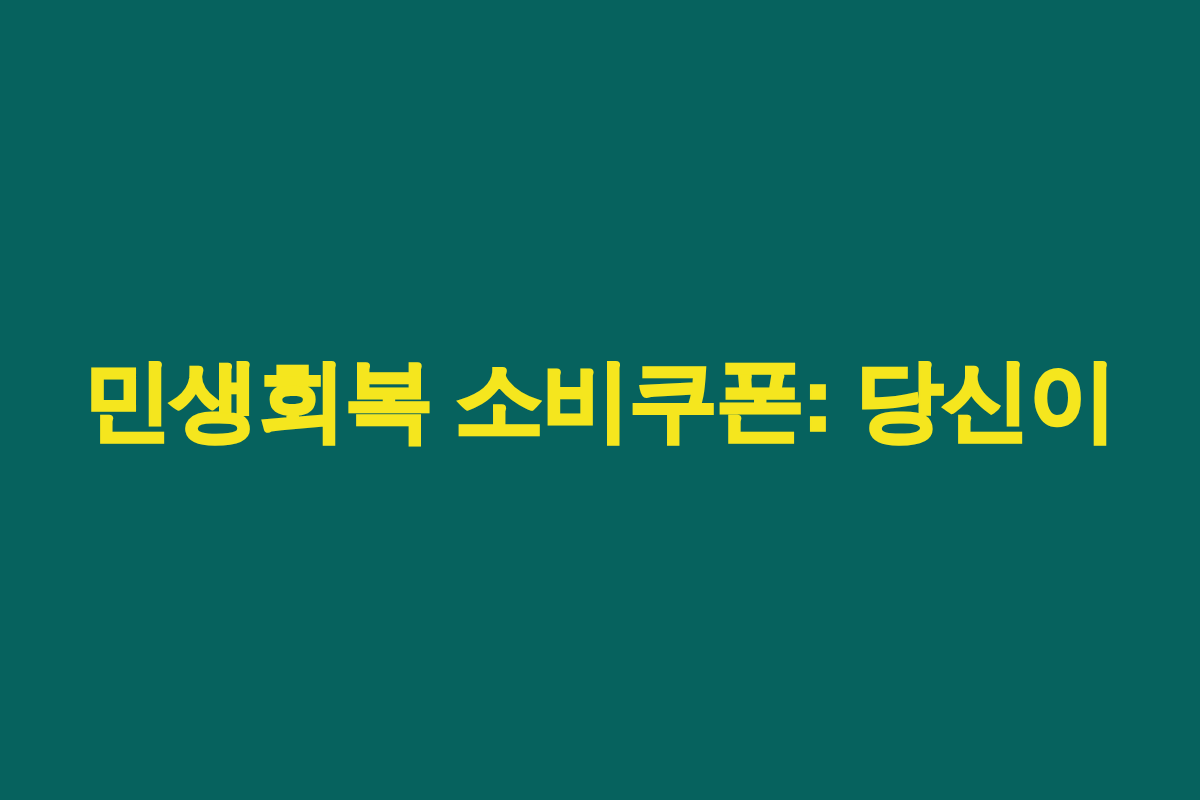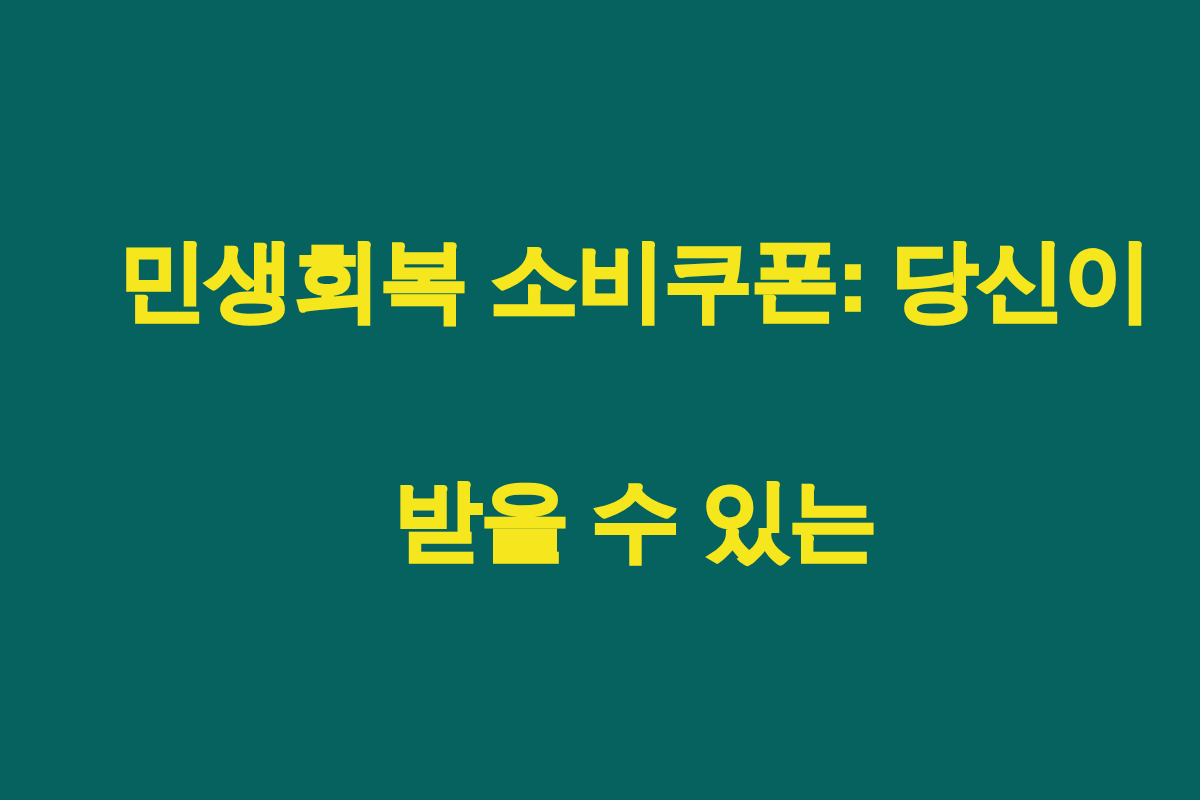--- a/index.html
+++ b/index.html
@@ -14,21 +14,21 @@
     font-family: "Liberation Sans", "DejaVu Sans", sans-serif;
   }
 
   #thumbnail-card {
     position: relative;
     width: 1200px;
     height: 800px;
     box-sizing: border-box;
     display: flex;
     align-items: center;
-    justify-content: flex-end;
+    justify-content: center;
     background: #06625E;
   }
 
   #headline {
     width: 1130px;
     margin: 0;
     padding: 0;
     text-align: center;
     color: #F5E61E;
     font-family: "Liberation Sans", "DejaVu Sans", sans-serif;
@@ -49,16 +49,15 @@
     display: block;
   }
 </style>
 </head>
 <body>
 
 <div id="thumbnail-card" style="background: rgb(6, 98, 94);">
 
   <h1 id="headline" style="color: rgb(245, 230, 30); -webkit-text-stroke: 3.5px rgb(245, 230, 30); text-align: center;">
     <span class="hl-line">민생회복 소비쿠폰: 당신이</span>
-    <span class="hl-line">받을 수 있는</span>
   </h1>
 
 </div>
 
 </body></html>

